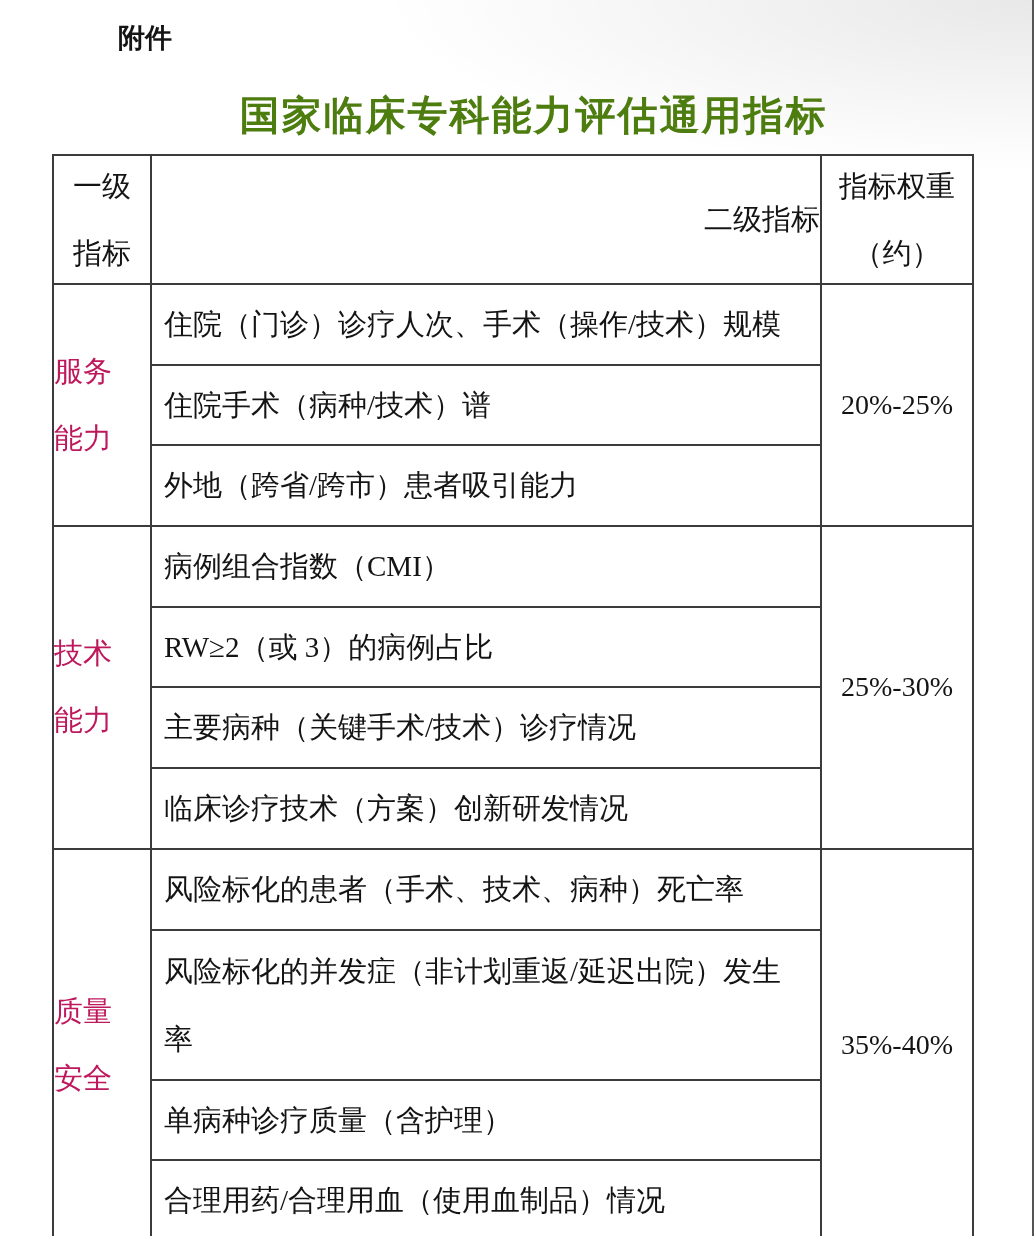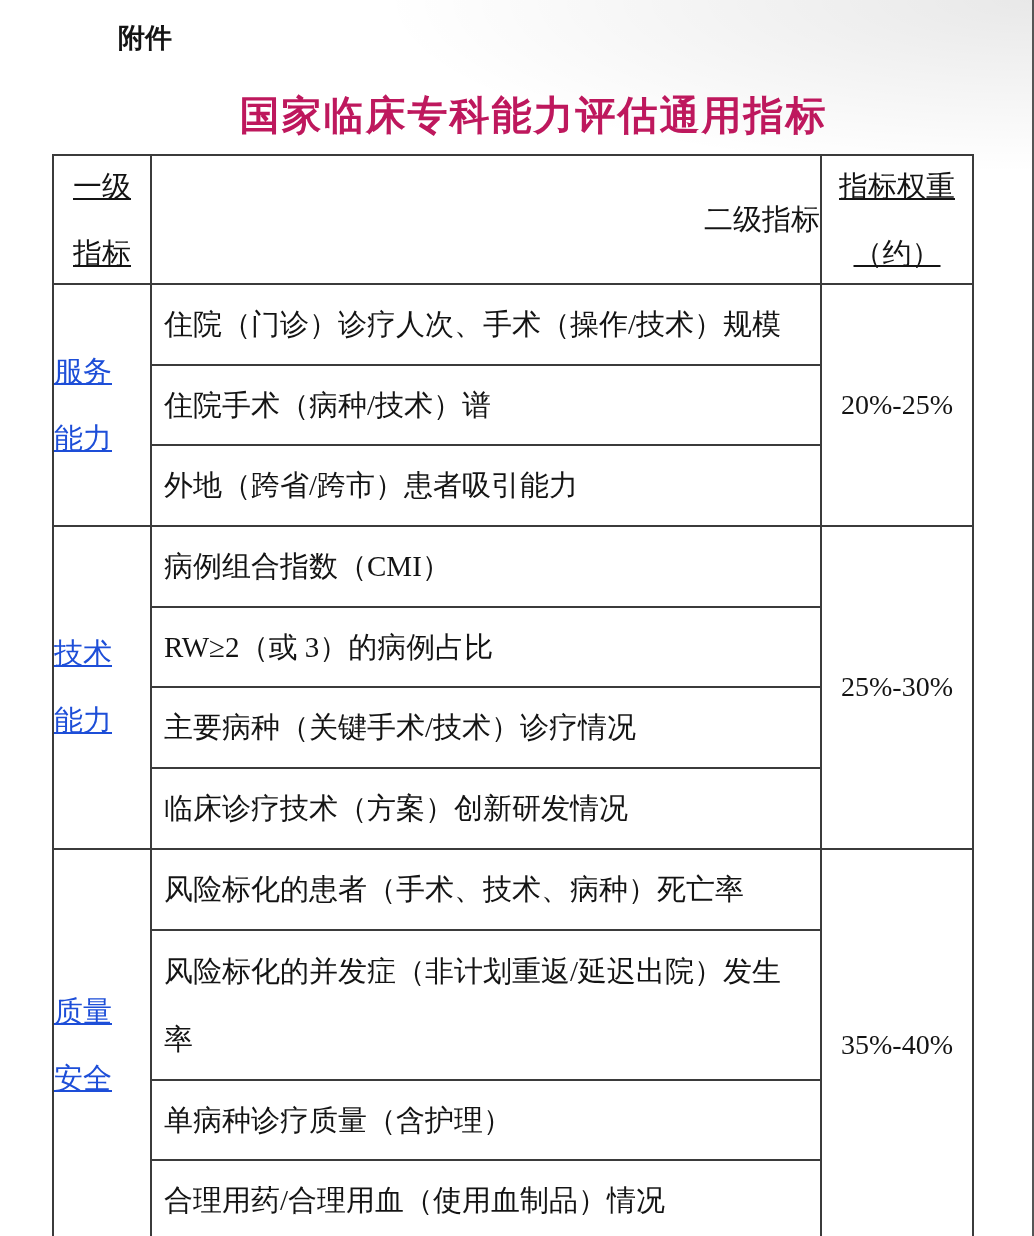--- a/index.html
+++ b/index.html
@@ -23,42 +23,42 @@
     background:#555555;
   }
   .attachment {
     position:absolute; left:118px; top:20px;
     font-family:"Liberation Sans", sans-serif;
     font-weight:700; font-size:27px; color:#141414;
   }
   .doc-title {
     position:absolute; top:88px; left:0; width:100%;
     text-align:center;
-    font-size:40px; font-weight:700; letter-spacing:2px; color:#be185d;padding-left:33px;
+    font-size:40px; font-weight:700; letter-spacing:2px; color:#4d7c0f;padding-left:33px;
   }
   table.indicator-table {
     position:absolute; left:52px; top:154px;
     width:920px;
     border-collapse:collapse; table-layout:fixed;
   }
   .indicator-table td, .indicator-table th {
     border:2px solid #3b3b3b;
     vertical-align:middle;
     font-weight:normal;
     background:#ffffff;
   }
   .col-l1 { width:98px; }
   .col-l2 { width:670px; }
   .col-w  { width:152px; }
   th.hdr { font-size:29px; color:#141414; }
   .two-line span { display:block; line-height:1; }
   .two-line span + span { margin-top:38px; }
-  th.hdr.two-line, td.lvl1.two-line { padding:10px 0;text-decoration:underline; }
+  th.hdr.two-line, td.lvl1.two-line { padding:10px 0; }
   th.hdr-mid { text-align:right; }
-  td.lvl1 { font-size:29px; color:#1d4ed8; }
+  td.lvl1 { font-size:29px; color:#be185d; }
   td.item {
     font-size:29px; color:#141414;
     text-align:left; padding:6px 12px;
     line-height:2.3;
   }
   td.item .wrap-constraint { display:inline-block; max-width:645px; line-height:2.35; }
   td.weight {
     text-align:center;
     font-size:28px;
     font-family:"Liberation Serif", serif;

